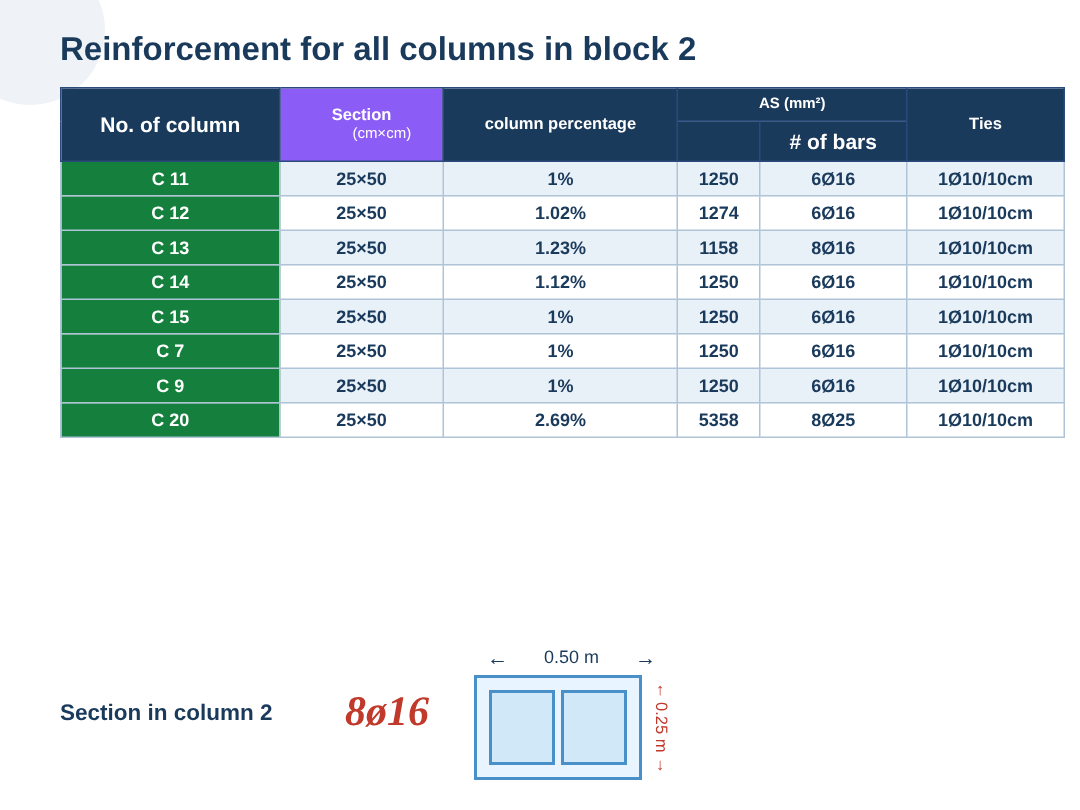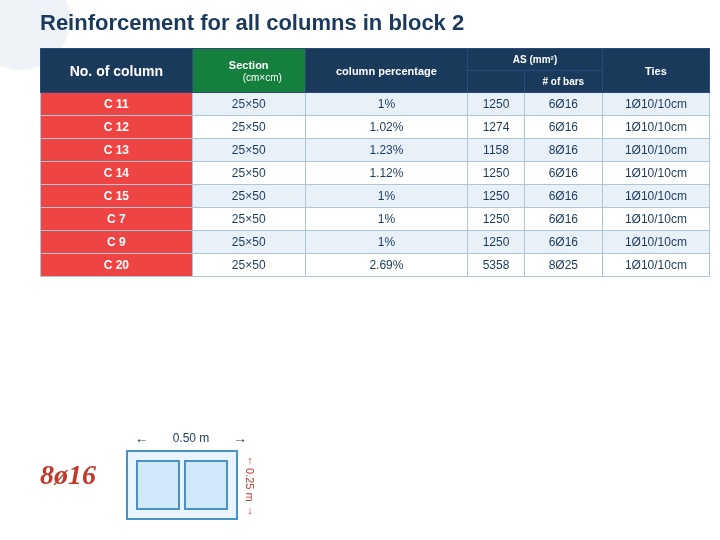--- a/index.html
+++ b/index.html
@@ -36,21 +36,21 @@
       top: 10px;
       left: 40px;
       right: 10px;
     }
 
     h1 {
       font-size: 22px;
       font-weight: bold;
       color: #1a3a5c;
       margin-bottom: 12px;
-      margin-top: 0;
+      margin-top: 10px;
     }
 
     
     .table-wrap {
       width: 100%;
     }
 
     table {
       width: 100%;
       border-collapse: collapse;
@@ -68,28 +68,29 @@
       vertical-align: middle;
     }
 
     
     .data-row td {
       padding: 4px 6px;
       text-align: center;
       border: 1px solid #b0c4d8;
       color: #1a3a5c;
       background: #fff;
+      font-weight: bold;
     }
 
     .data-row:nth-child(odd) td {
       background: #e8f0f8;
     }
 
     .data-row td.col-id {
-      background: #ef4444;
+      background: #15803d;
       color: #fff;
       font-weight: bold;
     }
 
     
     .bottom-section {
       position: absolute;
       bottom: 20px;
       left: 40px;
       right: 10px;
@@ -169,28 +170,28 @@
   <div class="corner-circle"></div>
 
   <div class="main-content">
     <h1>Reinforcement for all columns in block 2</h1>
 
     <div class="table-wrap">
       <table>
         <thead>
     <tr class="header-row">
       <th rowspan="2" style="font-size:14px;">No. of column</th>
-      <th rowspan="2" style="background:#15803d;font-size:11px;">Section<br><span style="font-size:10px;font-weight:normal;margin-left:27px;">(cm×cm)</span></th>
+      <th rowspan="2" style="background:#8b5cf6;font-size:11px;">Section<br><span style="font-size:10px;font-weight:normal;margin-left:27px;">(cm×cm)</span></th>
       <th rowspan="2" style="font-size:11px;">column percentage</th>
       <th colspan="2" style="font-size:10px;">AS (mm²)</th>
       <th rowspan="2" style="font-size:11px;">Ties</th>
     </tr>
     <tr class="header-row">
       <th style="font-size:11px;"></th>
-      <th style="font-size:10px;"># of bars</th>
+      <th style="font-size:14px;"># of bars</th>
     </tr>
   </thead>
         <tbody id="table-body">
         <tr class="data-row">
       <td class="col-id">C 11</td>
       <td>25×50</td>
       <td>1%</td>
       <td>1250</td>
       <td>6Ø16</td>
       <td>1Ø10/10cm</td>
@@ -250,20 +251,21 @@
       <td>5358</td>
       <td>8Ø25</td>
       <td>1Ø10/10cm</td>
     </tr>
           </tbody>
       </table>
     </div>
   </div>
 
   <div class="bottom-section">
+    <div class="section-label">Section in column 2</div>
     <div class="rebar-label">8ø16</div>
     <div class="diagram-container">
 
       <div class="dim-top">
         <span class="dim-arrow">←</span>
         <span class="dim-value">0.50 m</span>
         <span class="dim-arrow">→</span>
       </div>
       <div class="diagram-row">
         <div class="column-diagram">

